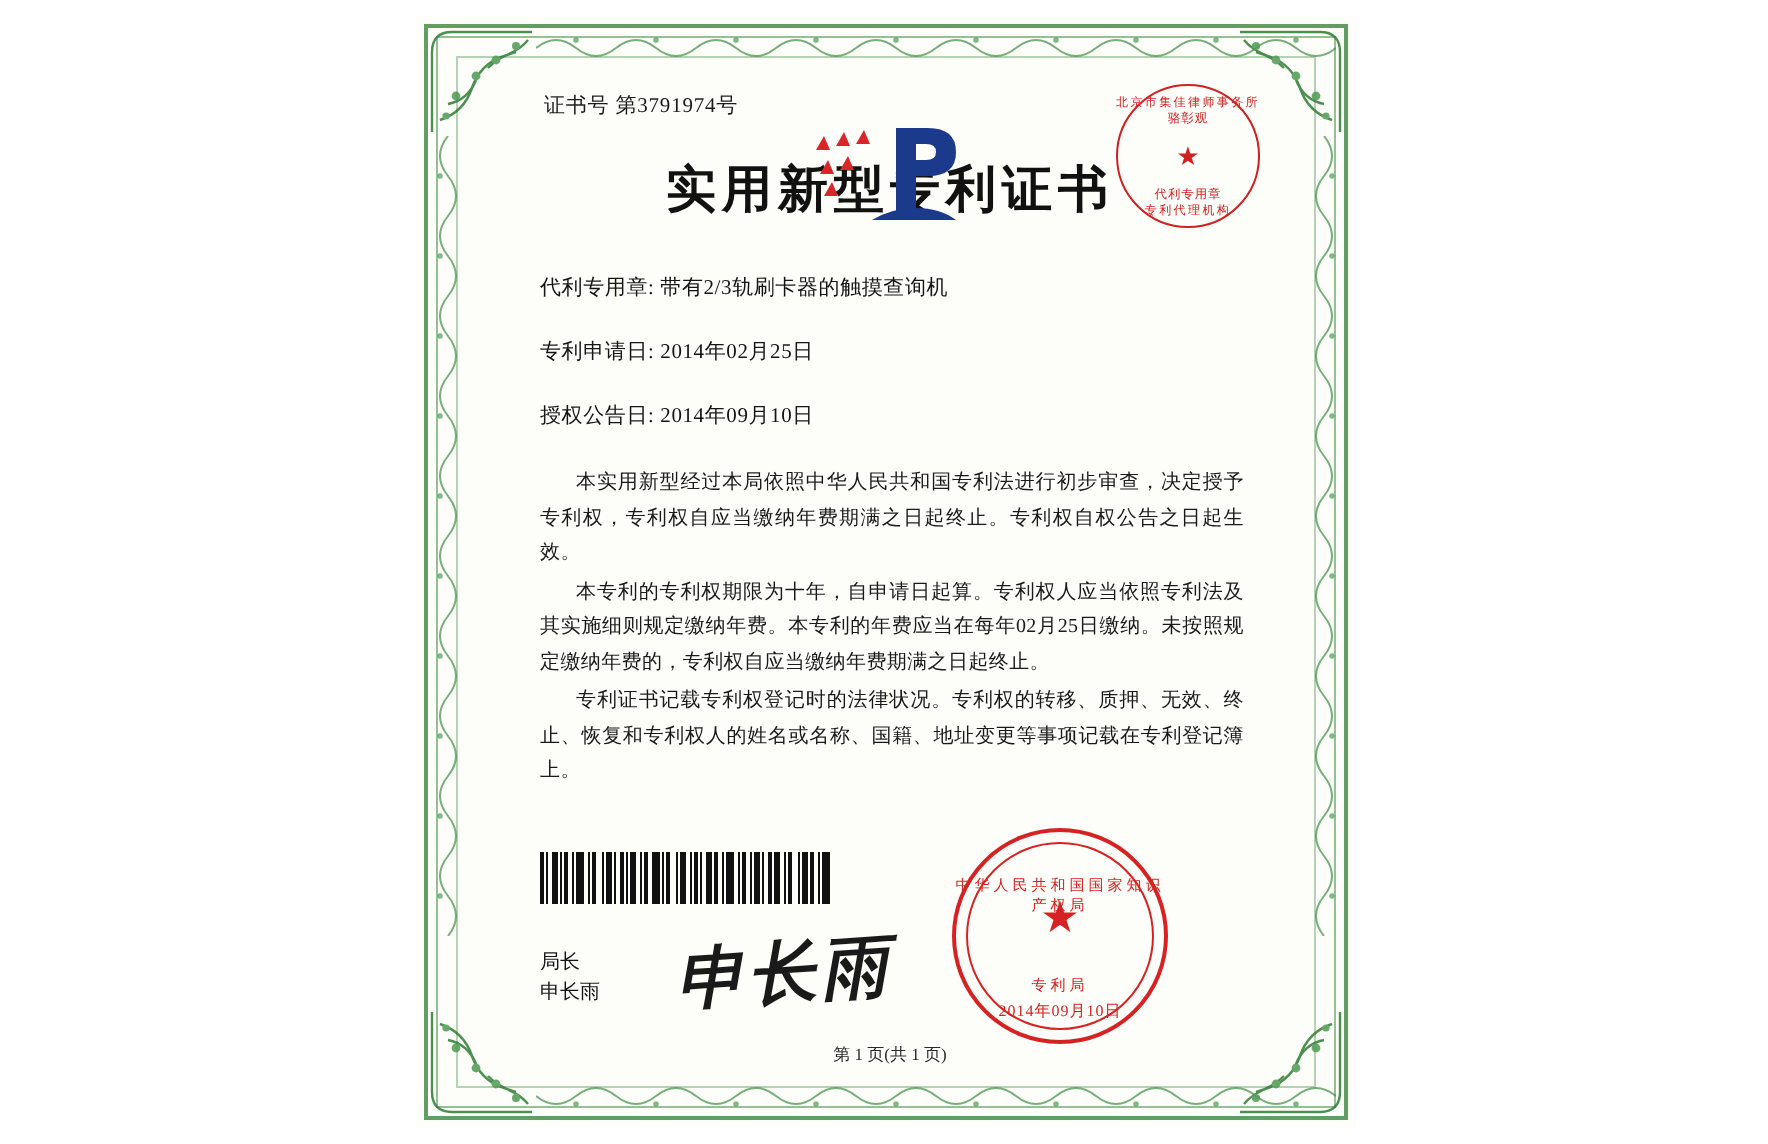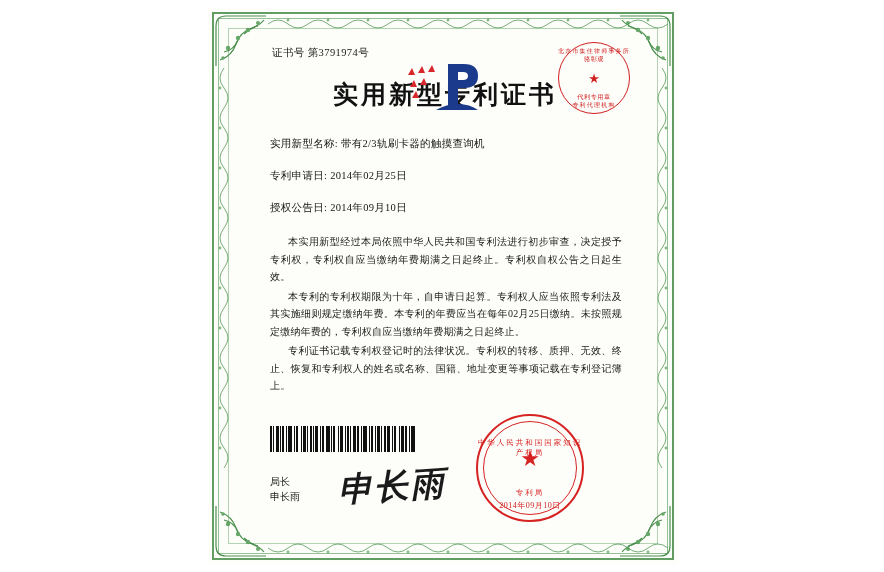--- a/index.html
+++ b/index.html
@@ -405,21 +405,21 @@
         <div class="t2">代利专用章</div>
         <div class="arc arc-bot">专利代理机构</div>
       </div>
 
       <div class="cert-no">证书号 第3791974号</div>
 
       <div class="doc-title">实用新型专利证书</div>
 
       <div class="fields">
         <div class="field-row">
-          <span class="lbl">实用新型名称:</span>
+          <span class="lbl">代利专用章:</span>
           <span class="val">带有2/3轨刷卡器的触摸查询机</span>
         </div>
         <div class="field-row">
           <span class="lbl">专利申请日:</span>
           <span class="val">2014年02月25日</span>
         </div>
         <div class="field-row">
           <span class="lbl">授权公告日:</span>
           <span class="val">2014年09月10日</span>
         </div>
@@ -527,16 +527,17 @@
 
       <div class="seal-big">
         <div class="ring-o"></div>
         <div class="ring-i"></div>
         <div class="arc-text arc-up">中华人民共和国国家知识产权局</div>
         <div class="star-c">★</div>
         <div class="arc-text arc-dn">专利局</div>
         <div class="seal-date">2014年09月10日</div>
       </div>
 
+      <div class="page-foot">第 1 页(共 1 页)</div>
 
     </div>
   </div>
 </div>
 
 </body></html>

